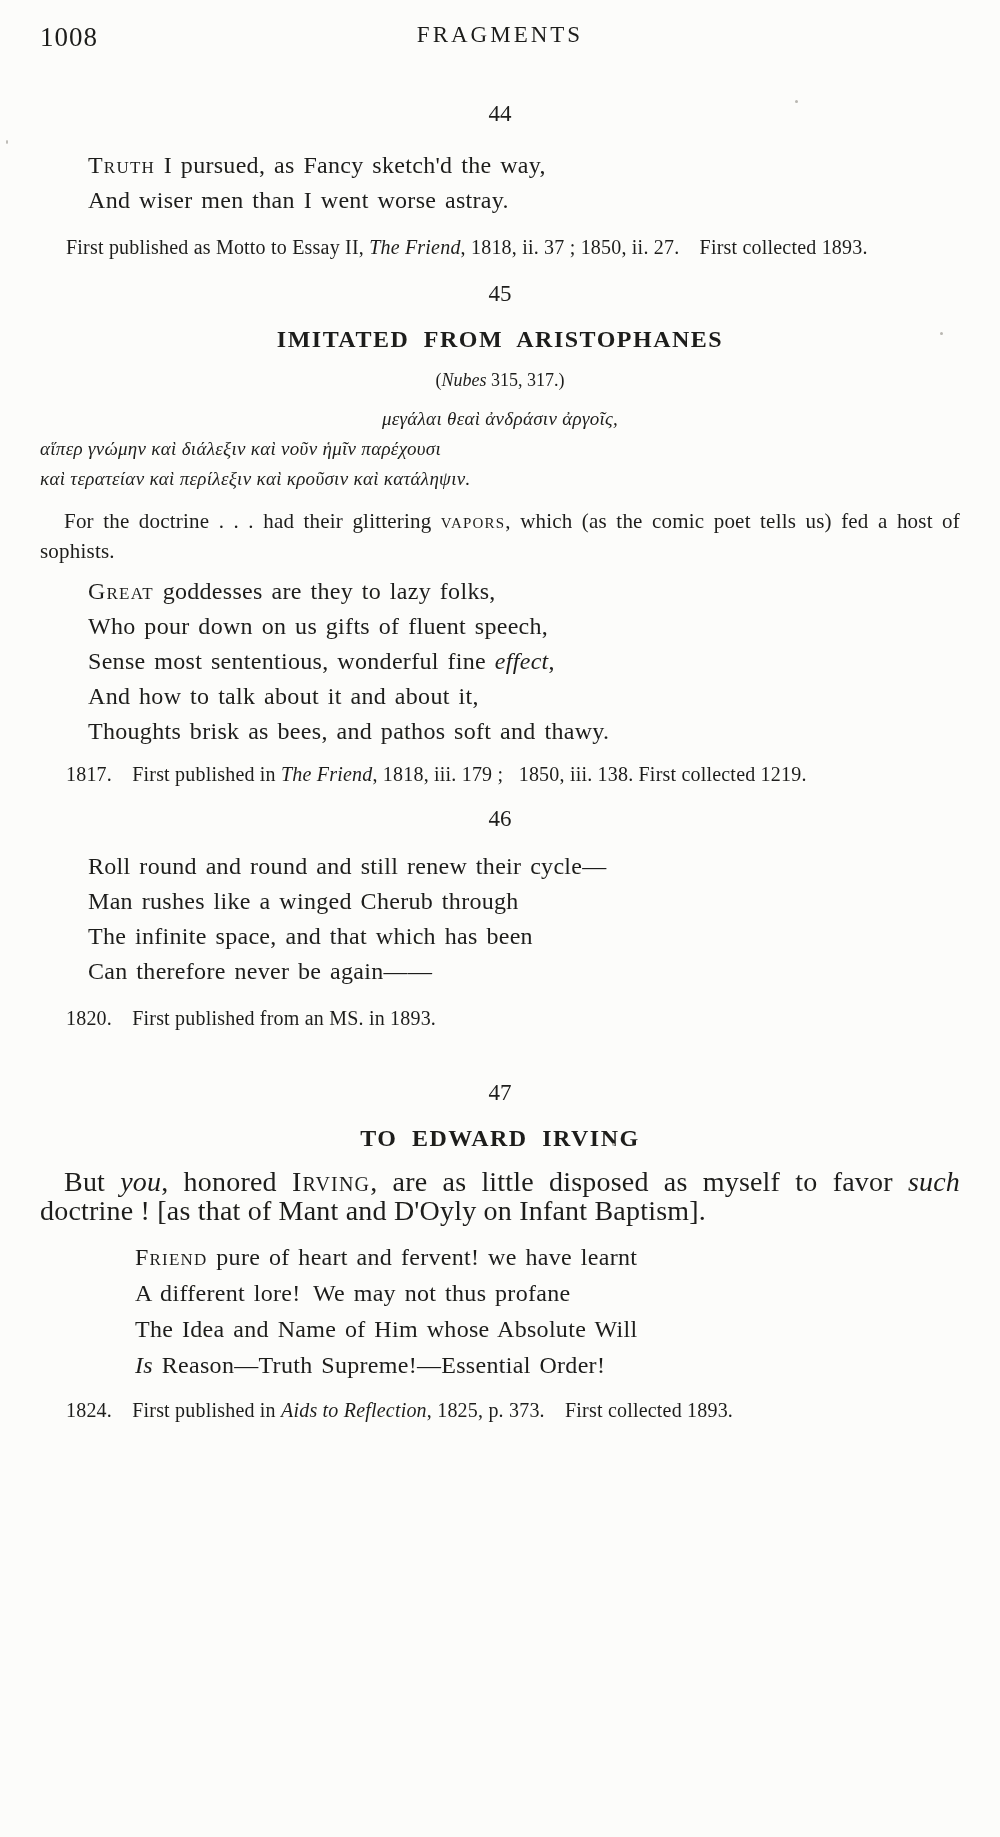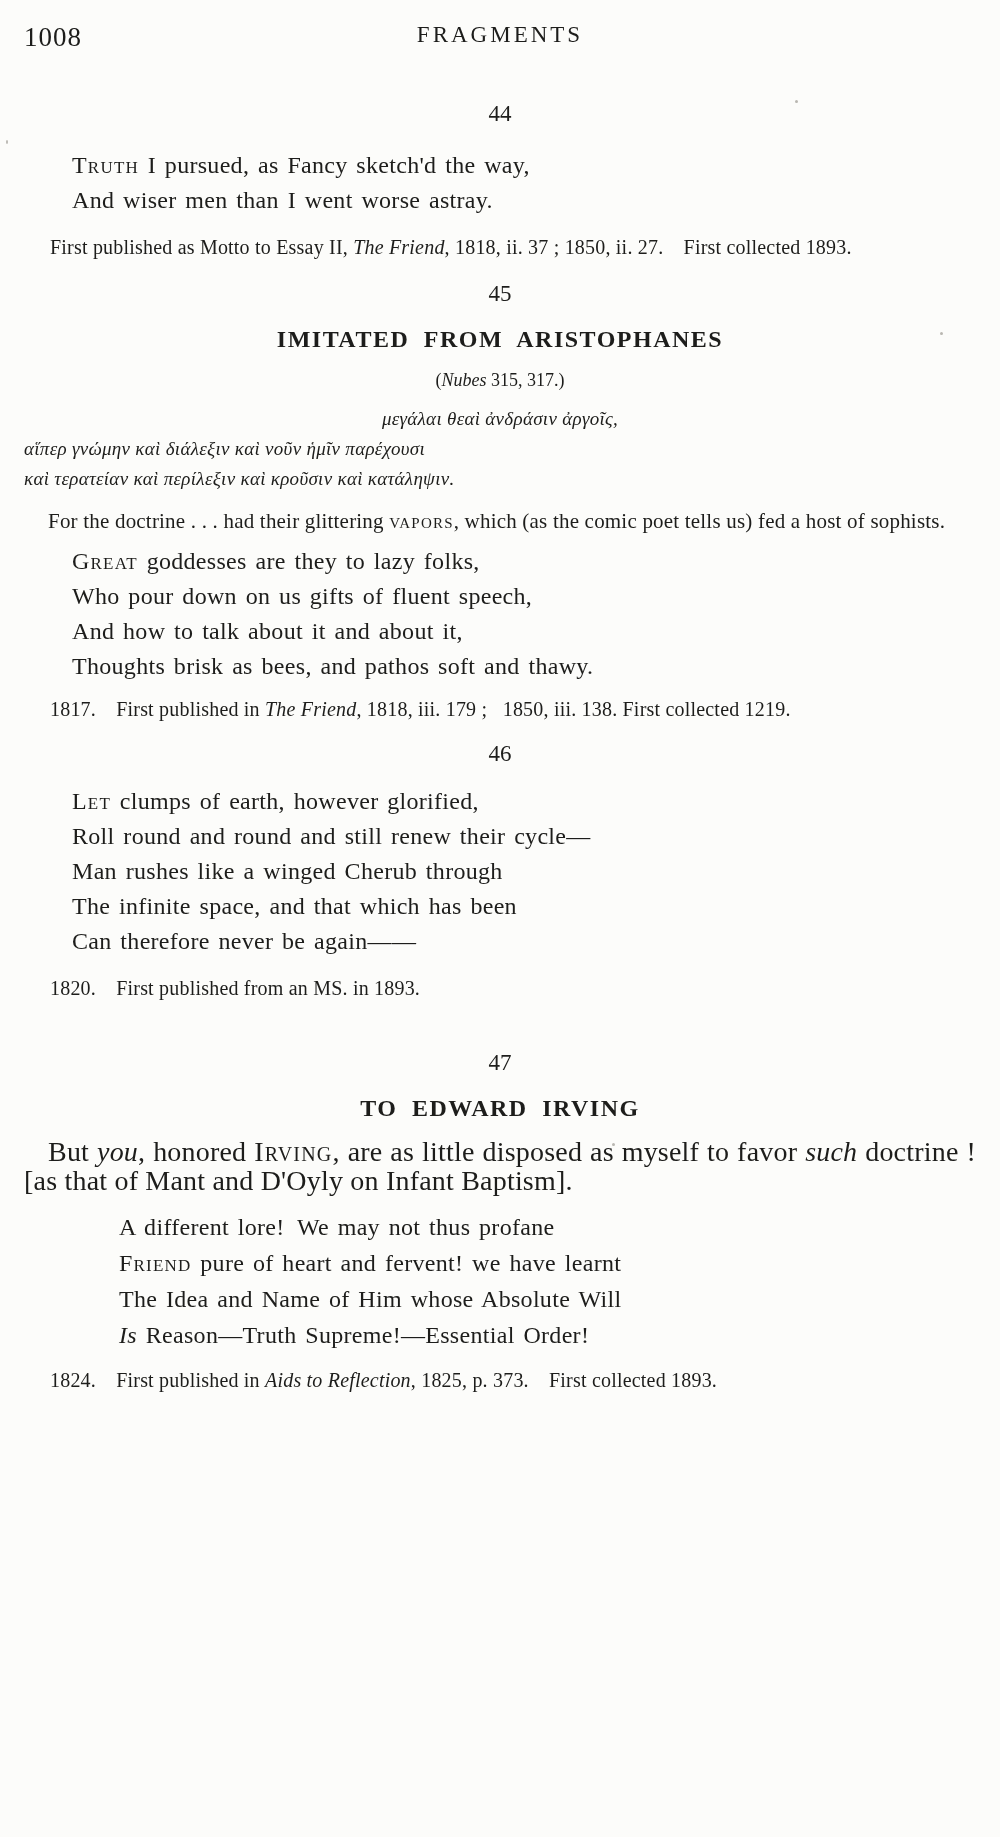--- a/index.html
+++ b/index.html
@@ -1,21 +1,21 @@
 <!DOCTYPE html>
 <html><head>
 <meta charset="utf-8">
 <style>
   * { box-sizing: border-box; }
   html, body { margin: 0; padding: 0; background: #f3f2ef; }
   .page {
     width: 1000px; height: 1837px; margin: 0 auto;
     background: #fcfcfa; color: #1d1d1b;
     font-family: "Liberation Serif", "DejaVu Serif", serif;
-    padding: 20px 24px; position: relative; overflow: hidden;
+    padding: 20px 40px; position: relative; overflow: hidden;
   }
   p, div, h1, h2 { margin: 0; padding: 0; }
 
   .page-header { position: relative; height: 36px; }
   .page-number { position: absolute; left: 0; top: 2px; font-size: 27px; letter-spacing: 1px; }
   .running-title { position: absolute; left: 0; right: 0; top: 2px; text-align: center; font-size: 23px; letter-spacing: 3px; }
 
   .frag-number { text-align: center; font-size: 23px; line-height: 28px; }
   .frag-title { text-align: center; font-size: 24px; line-height: 30px; letter-spacing: 1.5px; word-spacing: 7px; }
   .frag-subtitle { text-align: center; font-size: 18px; line-height: 24px; }
@@ -78,44 +78,44 @@
     <div class="frag-subtitle mt14"><span>(</span><span class="it">Nubes</span><span> 315, 317.)</span></div>
     <div class="mt12">
       <div class="greek greek-centered">μεγάλαι θεαὶ ἀνδράσιν ἀργοῖς,</div>
       <div class="greek">αἵπερ γνώμην καὶ διάλεξιν καὶ νοῦν ἡμῖν παρέχουσι</div>
       <div class="greek">καὶ τερατείαν καὶ περίλεξιν καὶ κροῦσιν καὶ κατάληψιν.</div>
     </div>
     <p class="prose mt12"><span>For the doctrine . . . had their glittering </span><span class="sc">vapors</span><span>, which (as the comic poet tells us) fed a host of sophists.</span></p>
     <div class="poem mt8">
       <div class="poem-line"><span class="sc">Great</span><span> goddesses are they to lazy folks,</span></div>
       <div class="poem-line"><span>Who pour down on us gifts of fluent speech,</span></div>
+      <div class="poem-line"><span>Sense most sententious, wonderful fine </span><span class="it">effect</span><span>,</span></div>
       <div class="poem-line"><span>And how to talk about it and about it,</span></div>
       <div class="poem-line"><span>Thoughts brisk as bees, and pathos soft and thawy.</span></div>
     </div>
     <p class="note mt10"><span>1817. First published in </span><span class="it">The Friend</span><span>, 1818, iii. 179 ;  1850, iii. 138. First collected 1219.</span></p>
   </section>
 
   <section>
     <div class="frag-number mt16">46</div>
     <div class="poem mt16">
-      <div class="poem-line"><span class="sc">Let</span><span> clumps of earth, however glorified,</span></div>
       <div class="poem-line"><span>Roll round and round and still renew their cycle—</span></div>
       <div class="poem-line"><span>Man rushes like a winged Cherub through</span></div>
       <div class="poem-line"><span>The infinite space, and that which has been</span></div>
       <div class="poem-line"><span>Can therefore never be again——</span></div>
     </div>
     <p class="note mt14"><span>1820. First published from an MS. in 1893.</span></p>
   </section>
 
   <section>
     <div class="frag-number mt46">47</div>
     <h2 class="frag-title mt16">TO EDWARD IRVING</h2>
     <p class="prose prose-small mt14"><span>But </span><span class="it">you</span><span>, honored </span><span class="sc">Irving</span><span>, are as little disposed as myself to favor </span><span class="it">such</span><span> doctrine ! [as that of Mant and D'Oyly on Infant Baptism].</span></p>
     <div class="poem poem-47 mt14">
+      <div class="poem-line"><span class="sc">Friend</span><span> pure of heart and fervent! we have learnt</span></div>
       <div class="poem-line"><span>A different lore! We may not thus profane</span></div>
-      <div class="poem-line"><span class="sc">Friend</span><span> pure of heart and fervent! we have learnt</span></div>
       <div class="poem-line"><span>The Idea and Name of Him whose Absolute Will</span></div>
       <div class="poem-line"><span class="it">Is</span><span> Reason—Truth Supreme!—Essential Order!</span></div>
     </div>
     <p class="note note-47 mt12"><span>1824. First published in </span><span class="it">Aids to Reflection</span><span>, 1825, p. 373. First collected 1893.</span></p>
   </section>
 
 </div>
 
 </body></html>

